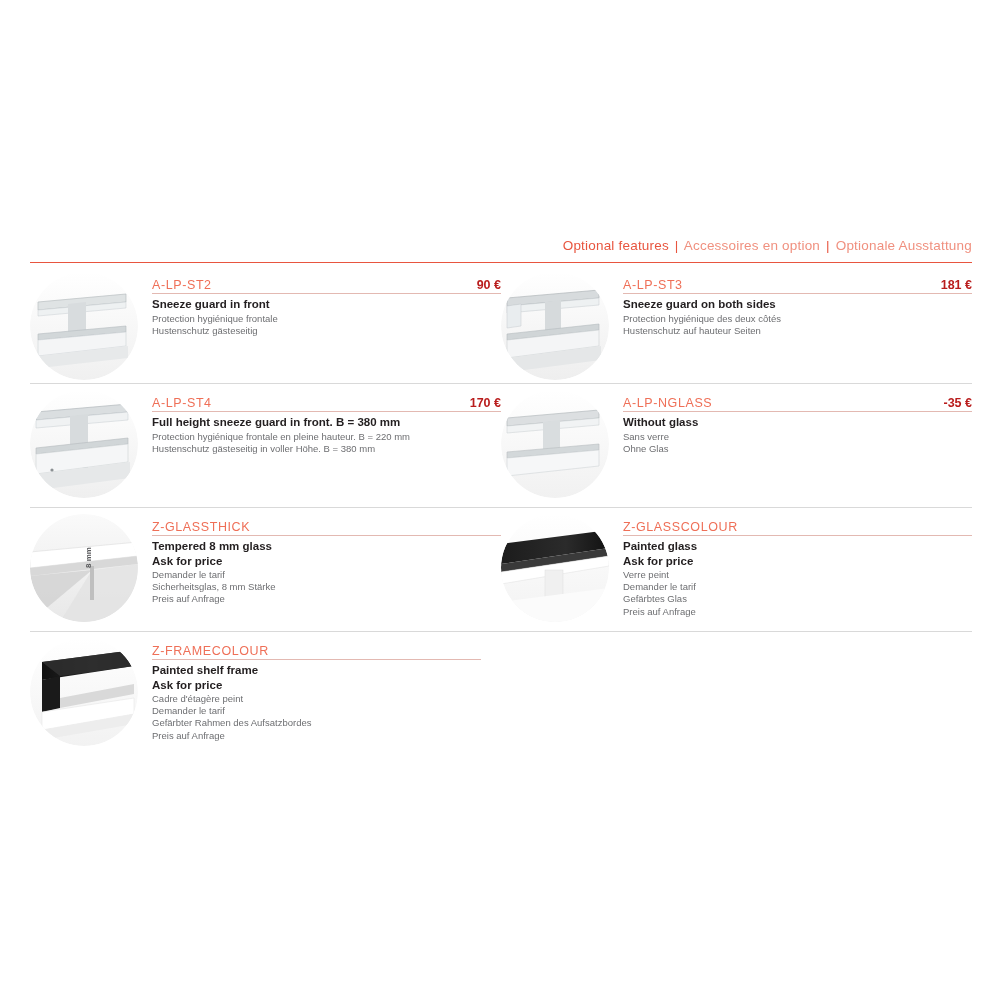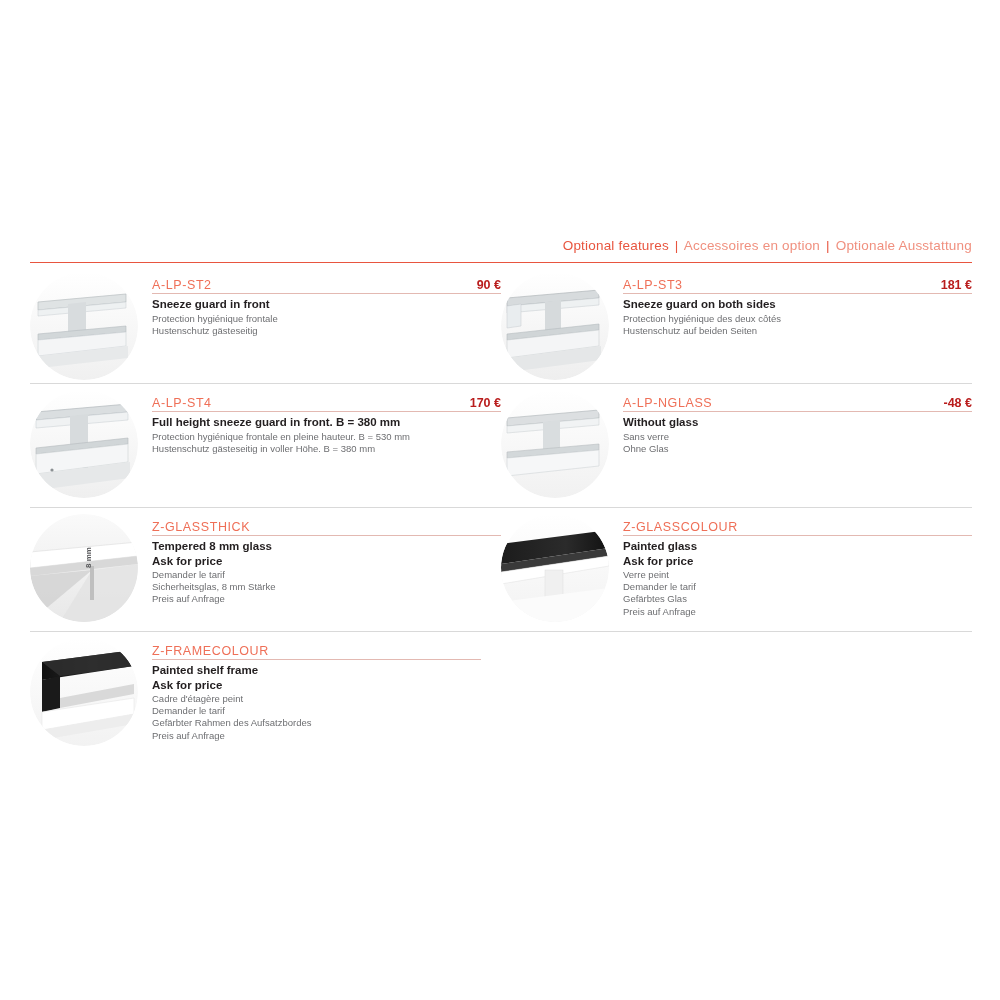--- a/index.html
+++ b/index.html
@@ -214,21 +214,21 @@
             </g>
           </svg>
         </div>
         <div class="info">
           <div class="code-line">
             <span class="code">A-LP-ST3</span>
             <span class="price">181 €</span>
           </div>
           <div class="desc-en">Sneeze guard on both sides</div>
           <div class="desc-fr">Protection hygiénique des deux côtés</div>
-          <div class="desc-de">Hustenschutz auf beiden Seiten</div>
+          <div class="desc-de">Hustenschutz auf hauteur Seiten</div>
         </div>
       </div>
 
     </div>
 
     <div class="row" style="height:124px;">
 
       <div class="cell">
         <div class="thumb">
           <svg width="108" height="108" viewBox="0 0 108 108" aria-hidden="true">
@@ -253,21 +253,21 @@
               <circle cx="22" cy="80" r="1.6" fill="#8b9093"></circle>
             </g>
           </svg>
         </div>
         <div class="info">
           <div class="code-line">
             <span class="code">A-LP-ST4</span>
             <span class="price">170 €</span>
           </div>
           <div class="desc-en">Full height sneeze guard in front. B = 380 mm</div>
-          <div class="desc-fr">Protection hygiénique frontale en pleine hauteur. B = 530 mm</div>
+          <div class="desc-fr">Protection hygiénique frontale en pleine hauteur. B = 220 mm</div>
           <div class="desc-de">Hustenschutz gästeseitig in voller Höhe. B = 380 mm</div>
         </div>
       </div>
 
       <div class="cell">
         <div class="thumb">
           <svg width="108" height="108" viewBox="0 0 108 108" aria-hidden="true">
             <defs>
               <clipPath id="c4">
                   <circle cx="54" cy="54" r="54"></circle>
@@ -284,21 +284,21 @@
               <rect x="42" y="32" width="17" height="44" fill="#c9ced1"></rect>
               <polygon points="42,32 59,30 59,74 42,76" fill="#d9dddf"></polygon>
               <polygon points="6,62 98,54 98,60 6,68" fill="#d3d8da" stroke="#b8bec1" stroke-width="0.6"></polygon>
               <polygon points="6,68 98,60 98,76 6,86" fill="#f6f7f8" stroke="#d0d5d7" stroke-width="0.6"></polygon>
             </g>
           </svg>
         </div>
         <div class="info">
           <div class="code-line">
             <span class="code">A-LP-NGLASS</span>
-            <span class="price">-48 €</span>
+            <span class="price">-35 €</span>
           </div>
           <div class="desc-en">Without glass</div>
           <div class="desc-fr">Sans verre</div>
           <div class="desc-de">Ohne Glas</div>
         </div>
       </div>
 
     </div>
 
     <div class="row" style="height:124px;">

